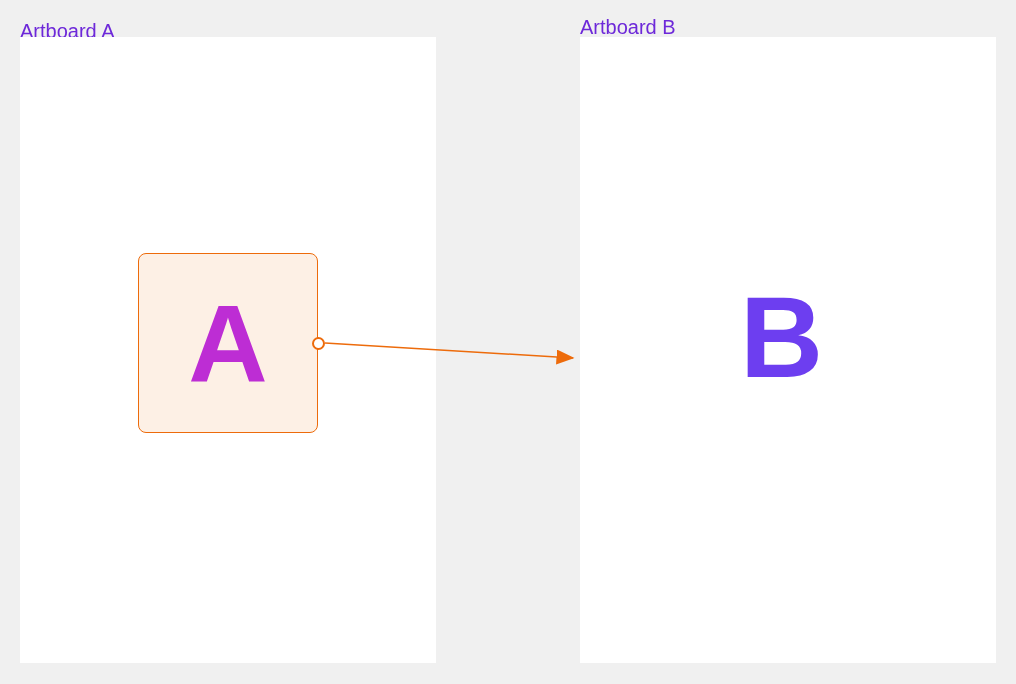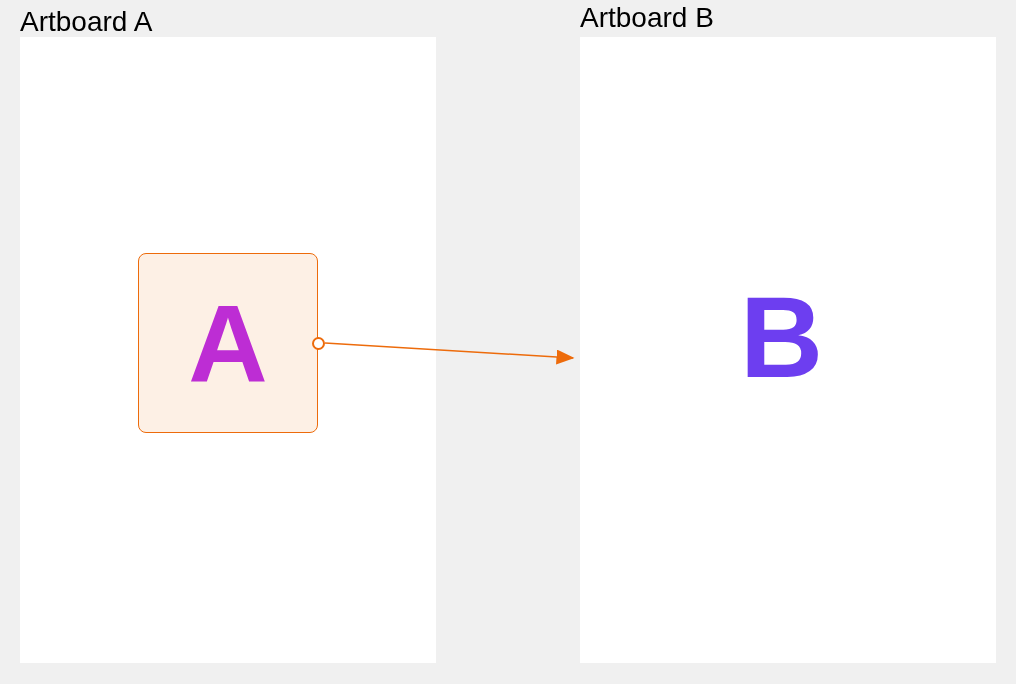--- a/index.html
+++ b/index.html
@@ -10,23 +10,24 @@
   body {
     width: 1016px;
     height: 684px;
     background: #f0f0f0;
     font-family: -apple-system, BlinkMacSystemFont, "Segoe UI", Helvetica, Arial, sans-serif;
     position: relative;
     overflow: hidden;
   }
   .artboard-label {
     position: absolute;
-    font-size: 28px;
-    color: #000000;
+    font-size: 20px;
+    color: #6d28d9;
     font-weight: 400;
+    margin-top: 14px;
   }
   .artboard-label-a {
     left: 20px;
     top: 6px;
   }
   .artboard-label-b {
     left: 580px;
     top: 2px;
   }
   .artboard {

